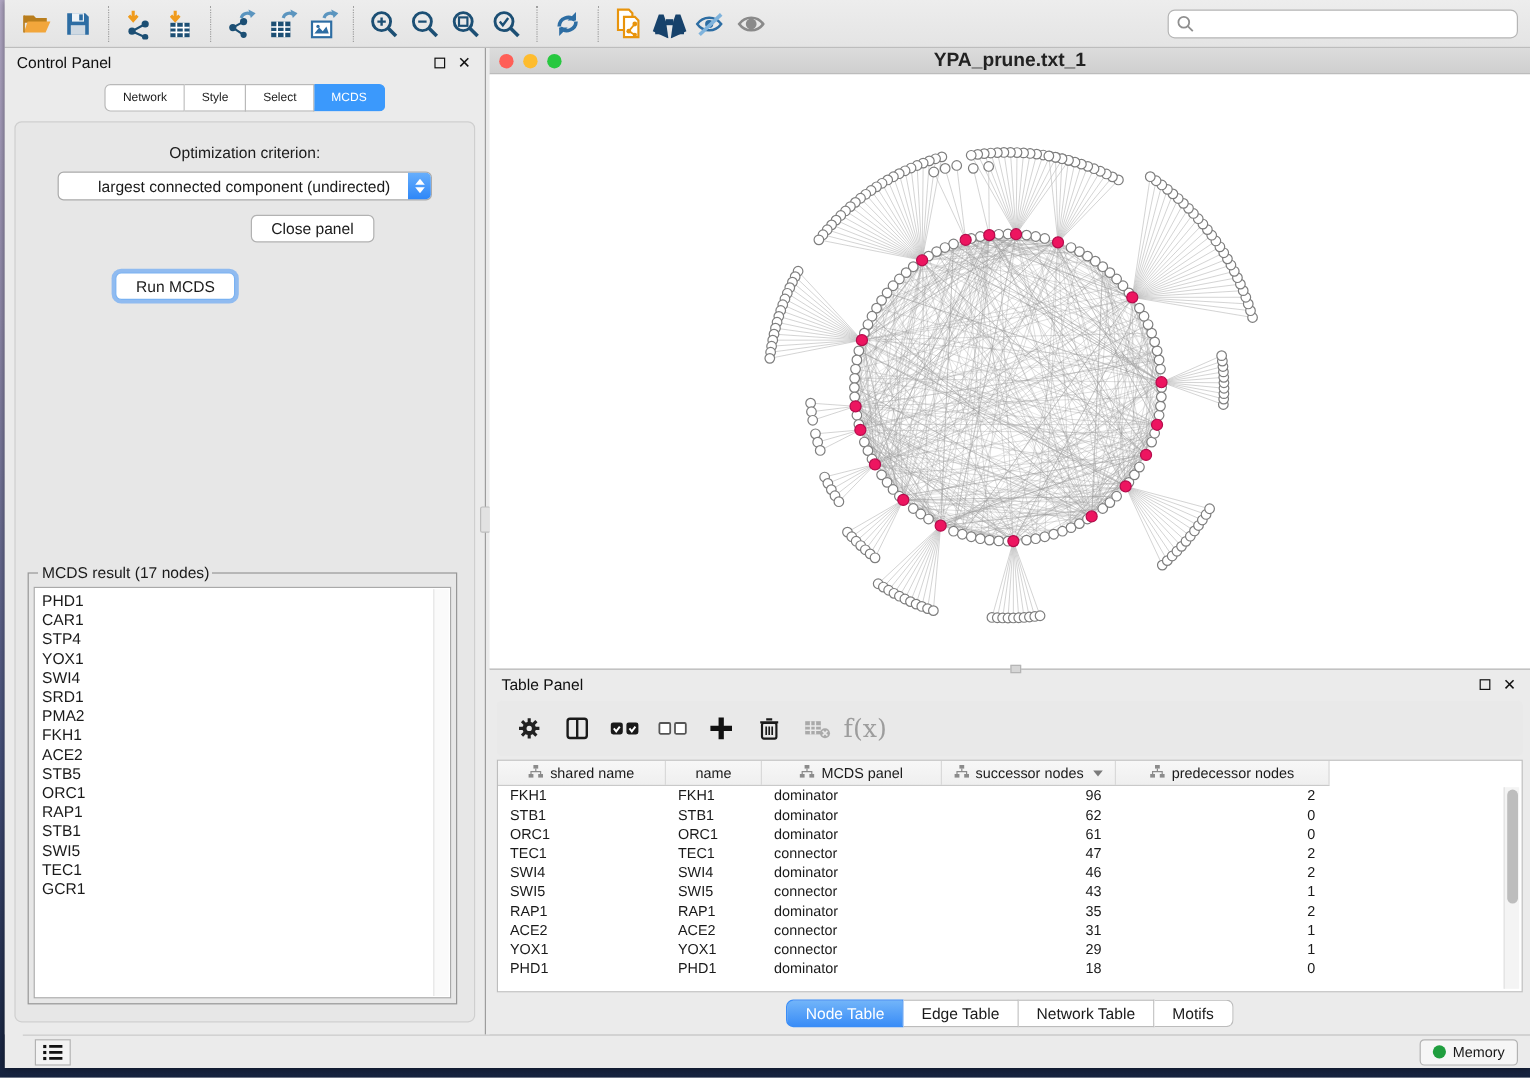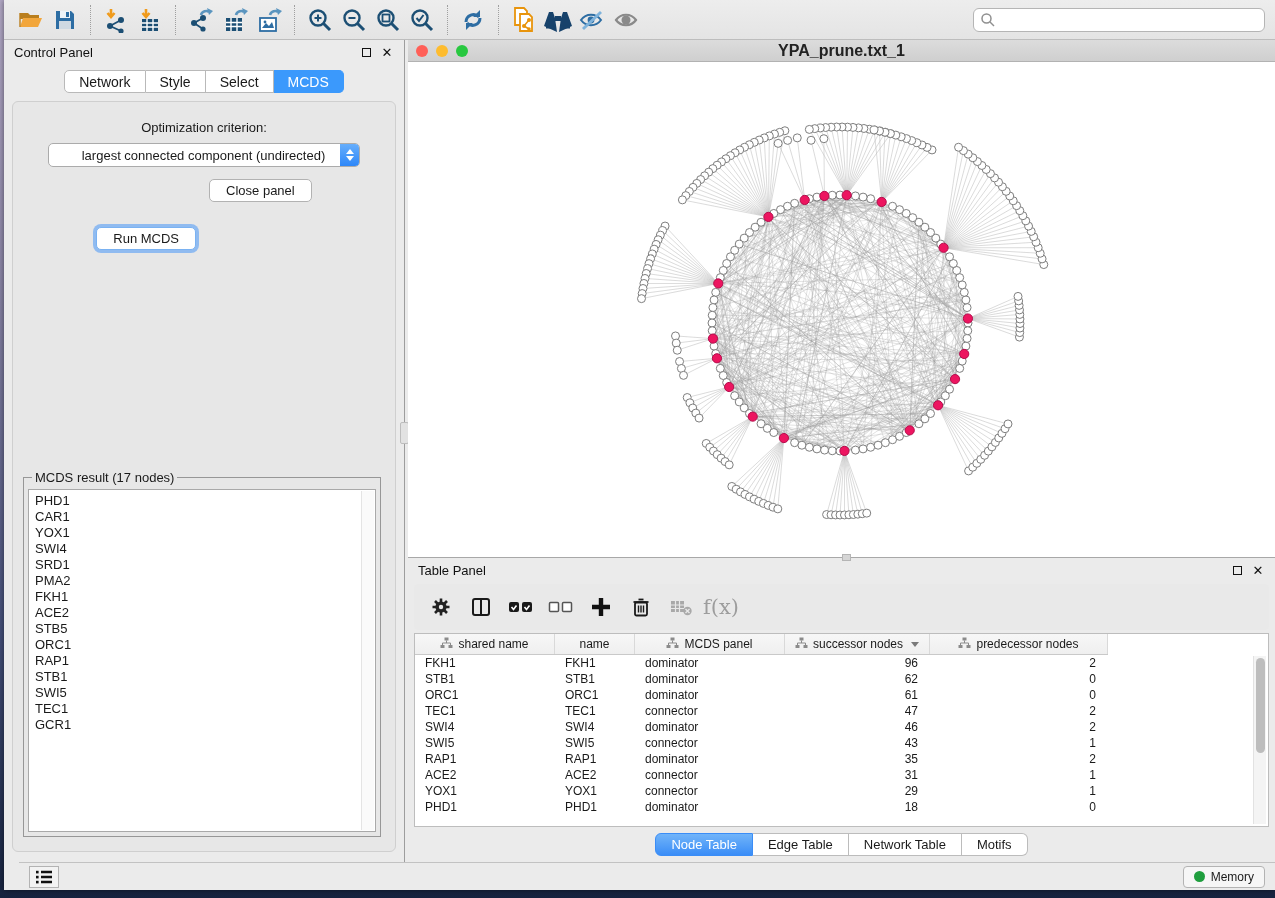--- a/index.html
+++ b/index.html
@@ -27,21 +27,21 @@
   
   .phead { height:24px; display:flex; align-items:center; padding:0 10px; font-size:13px; color:#111; flex:0 0 auto; }
   .phead .sp { flex:1; }
   .wbtn { width:14px; height:14px; margin-left:7px; display:flex; align-items:center; justify-content:center;
           font-size:12px; color:#111; }
   .float-box { width:9px; height:9px; border:1.6px solid #111; }
   .x-glyph { font-weight:bold; font-size:13px; line-height:1; }
   
   .tabbar { display:flex; justify-content:center; padding:6px 0 0; flex:0 0 auto; }
   .seg { height:23px; padding:0 14px; background:#fff; border:1px solid #b9b9b9; border-left:none;
-         display:flex; align-items:center; font-size:14px; cursor:default; }
+         display:flex; align-items:center; font-size:10px; cursor:default; }
   .seg:first-child { border-left:1px solid #b9b9b9; border-radius:5px 0 0 5px; }
   .seg:last-child { border-radius:0 5px 5px 0; }
   .seg.active { background:#3b99fc; border-color:#3b99fc; color:#fff; }
   .tabcontent { margin:8px 8px 10px; background:#e7e7e7; border:1px solid #cfcfcf; border-radius:6px;
                 flex:1; position:relative; overflow:hidden; }
   .optlabel { text-align:center; margin-top:18px; font-size:13px; }
   .selectbox { margin:8px auto 0; width:312px; height:24px; background:#fff; border:1px solid #ababab; border-radius:5px;
                display:flex; align-items:center; position:relative; }
   .selectbox .val { flex:1; text-align:center; font-size:13px; padding-left:18px; white-space:nowrap; }
   .stepper { width:19px; height:22px; margin:0; background:linear-gradient(#66aefc,#2e87f8); border-radius:0 4px 4px 0;
@@ -273,20 +273,21 @@
         </div>
         <div class="btnrow">
           <div class="pushbtn focused">Run MCDS</div>
           <div class="pushbtn">Close panel</div>
         </div>
         <fieldset class="resultbox">
           <legend>MCDS result (17 nodes)</legend>
           <div class="listbox" id="mcds-list">
             <div class="item">PHD1</div>
               <div class="item">CAR1</div>
+              <div class="item">STP4</div>
               <div class="item">YOX1</div>
               <div class="item">SWI4</div>
               <div class="item">SRD1</div>
               <div class="item">PMA2</div>
               <div class="item">FKH1</div>
               <div class="item">ACE2</div>
               <div class="item">STB5</div>
               <div class="item">ORC1</div>
               <div class="item">RAP1</div>
               <div class="item">STB1</div>

